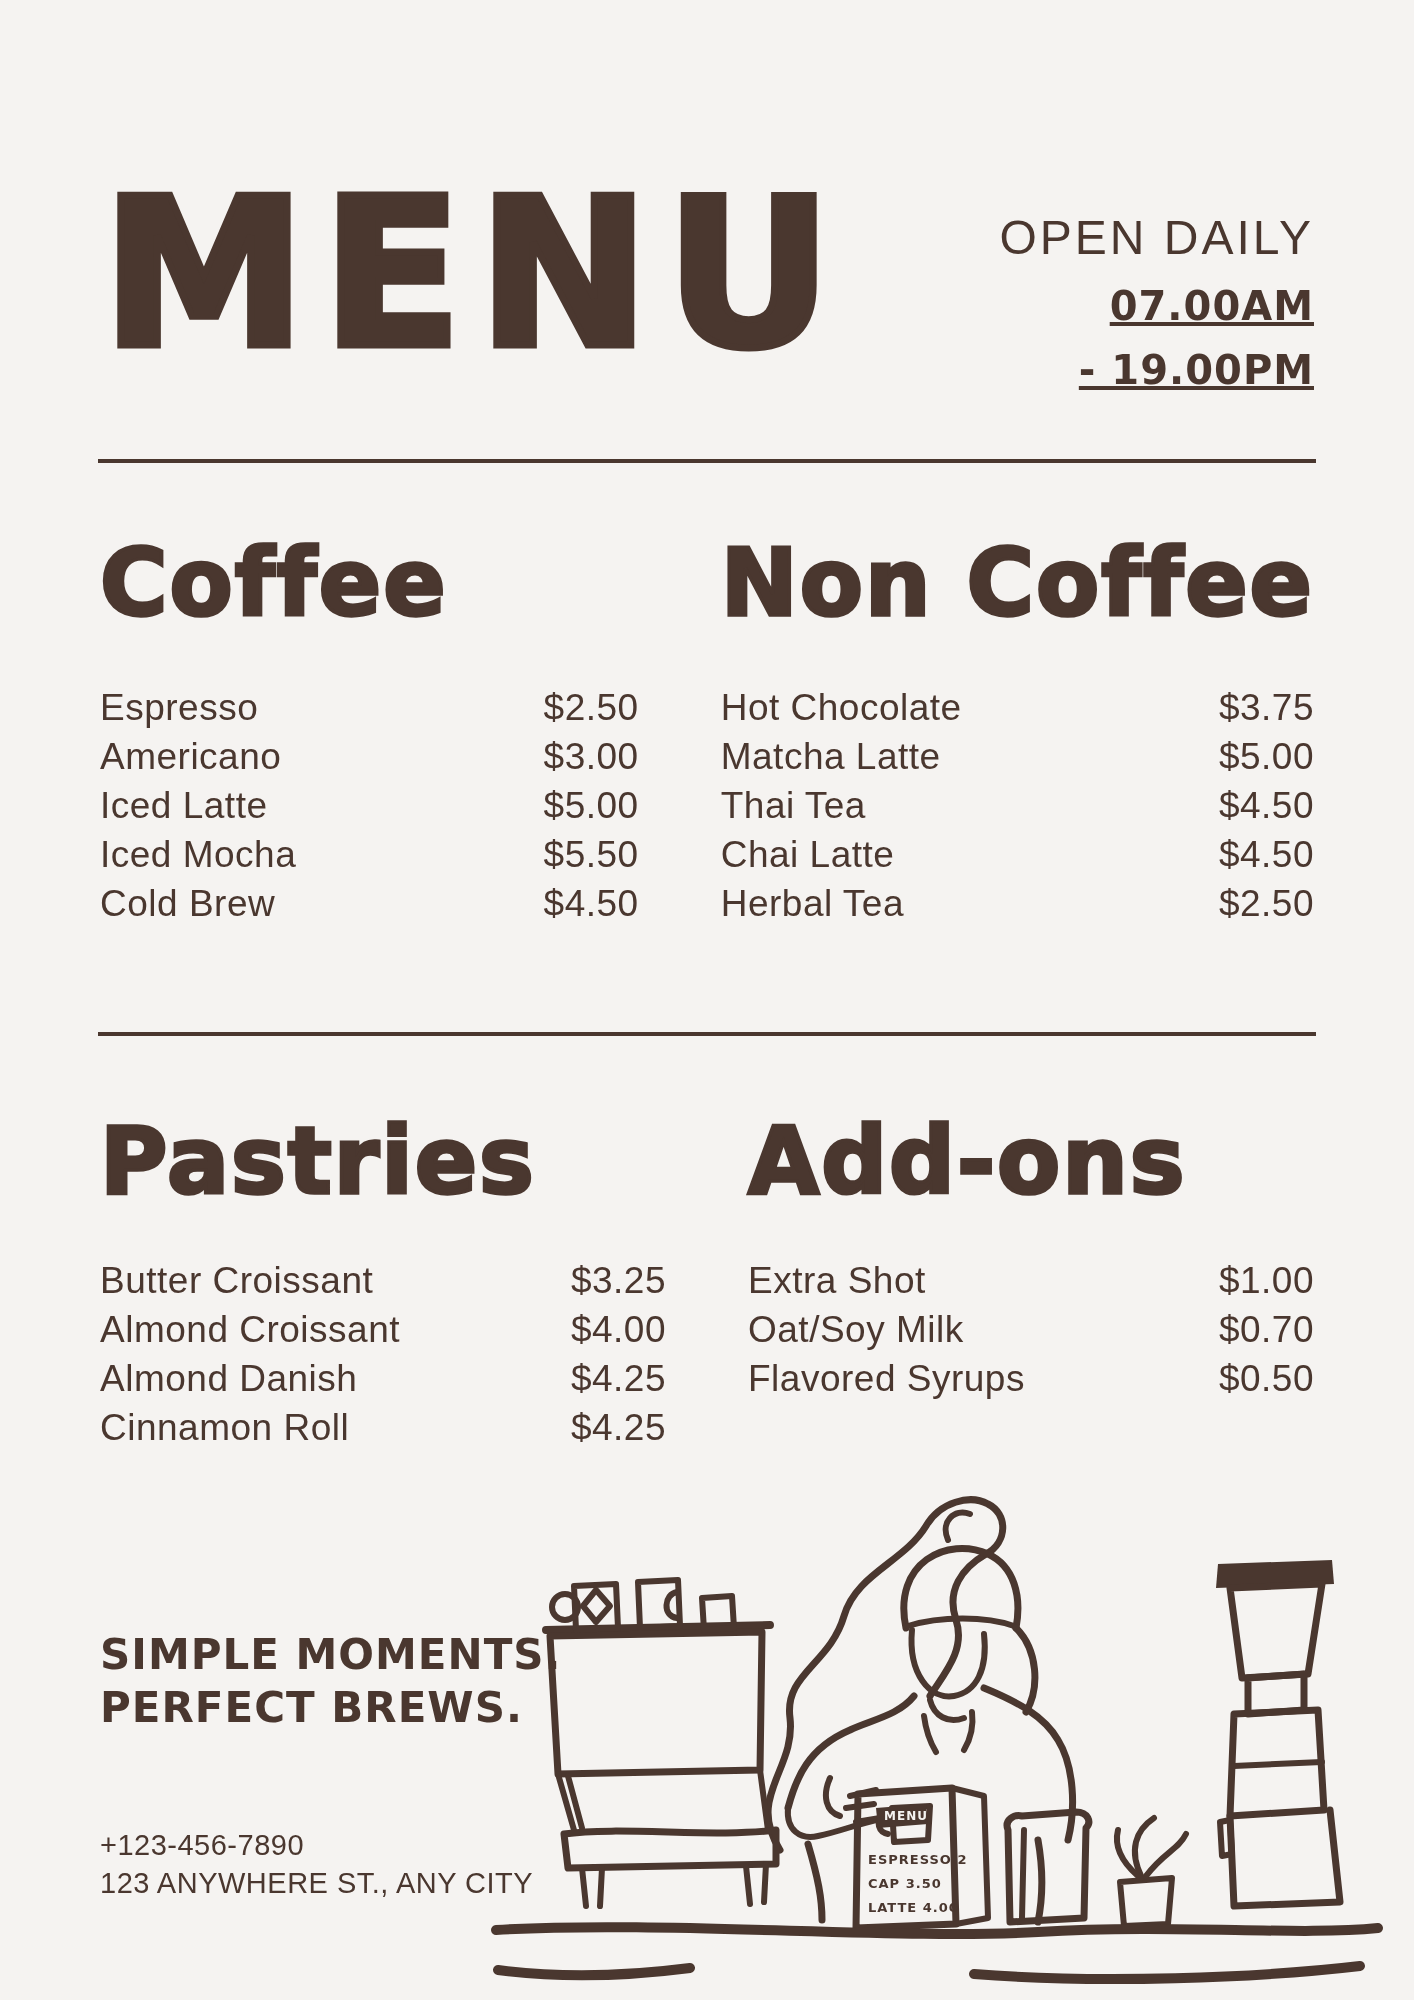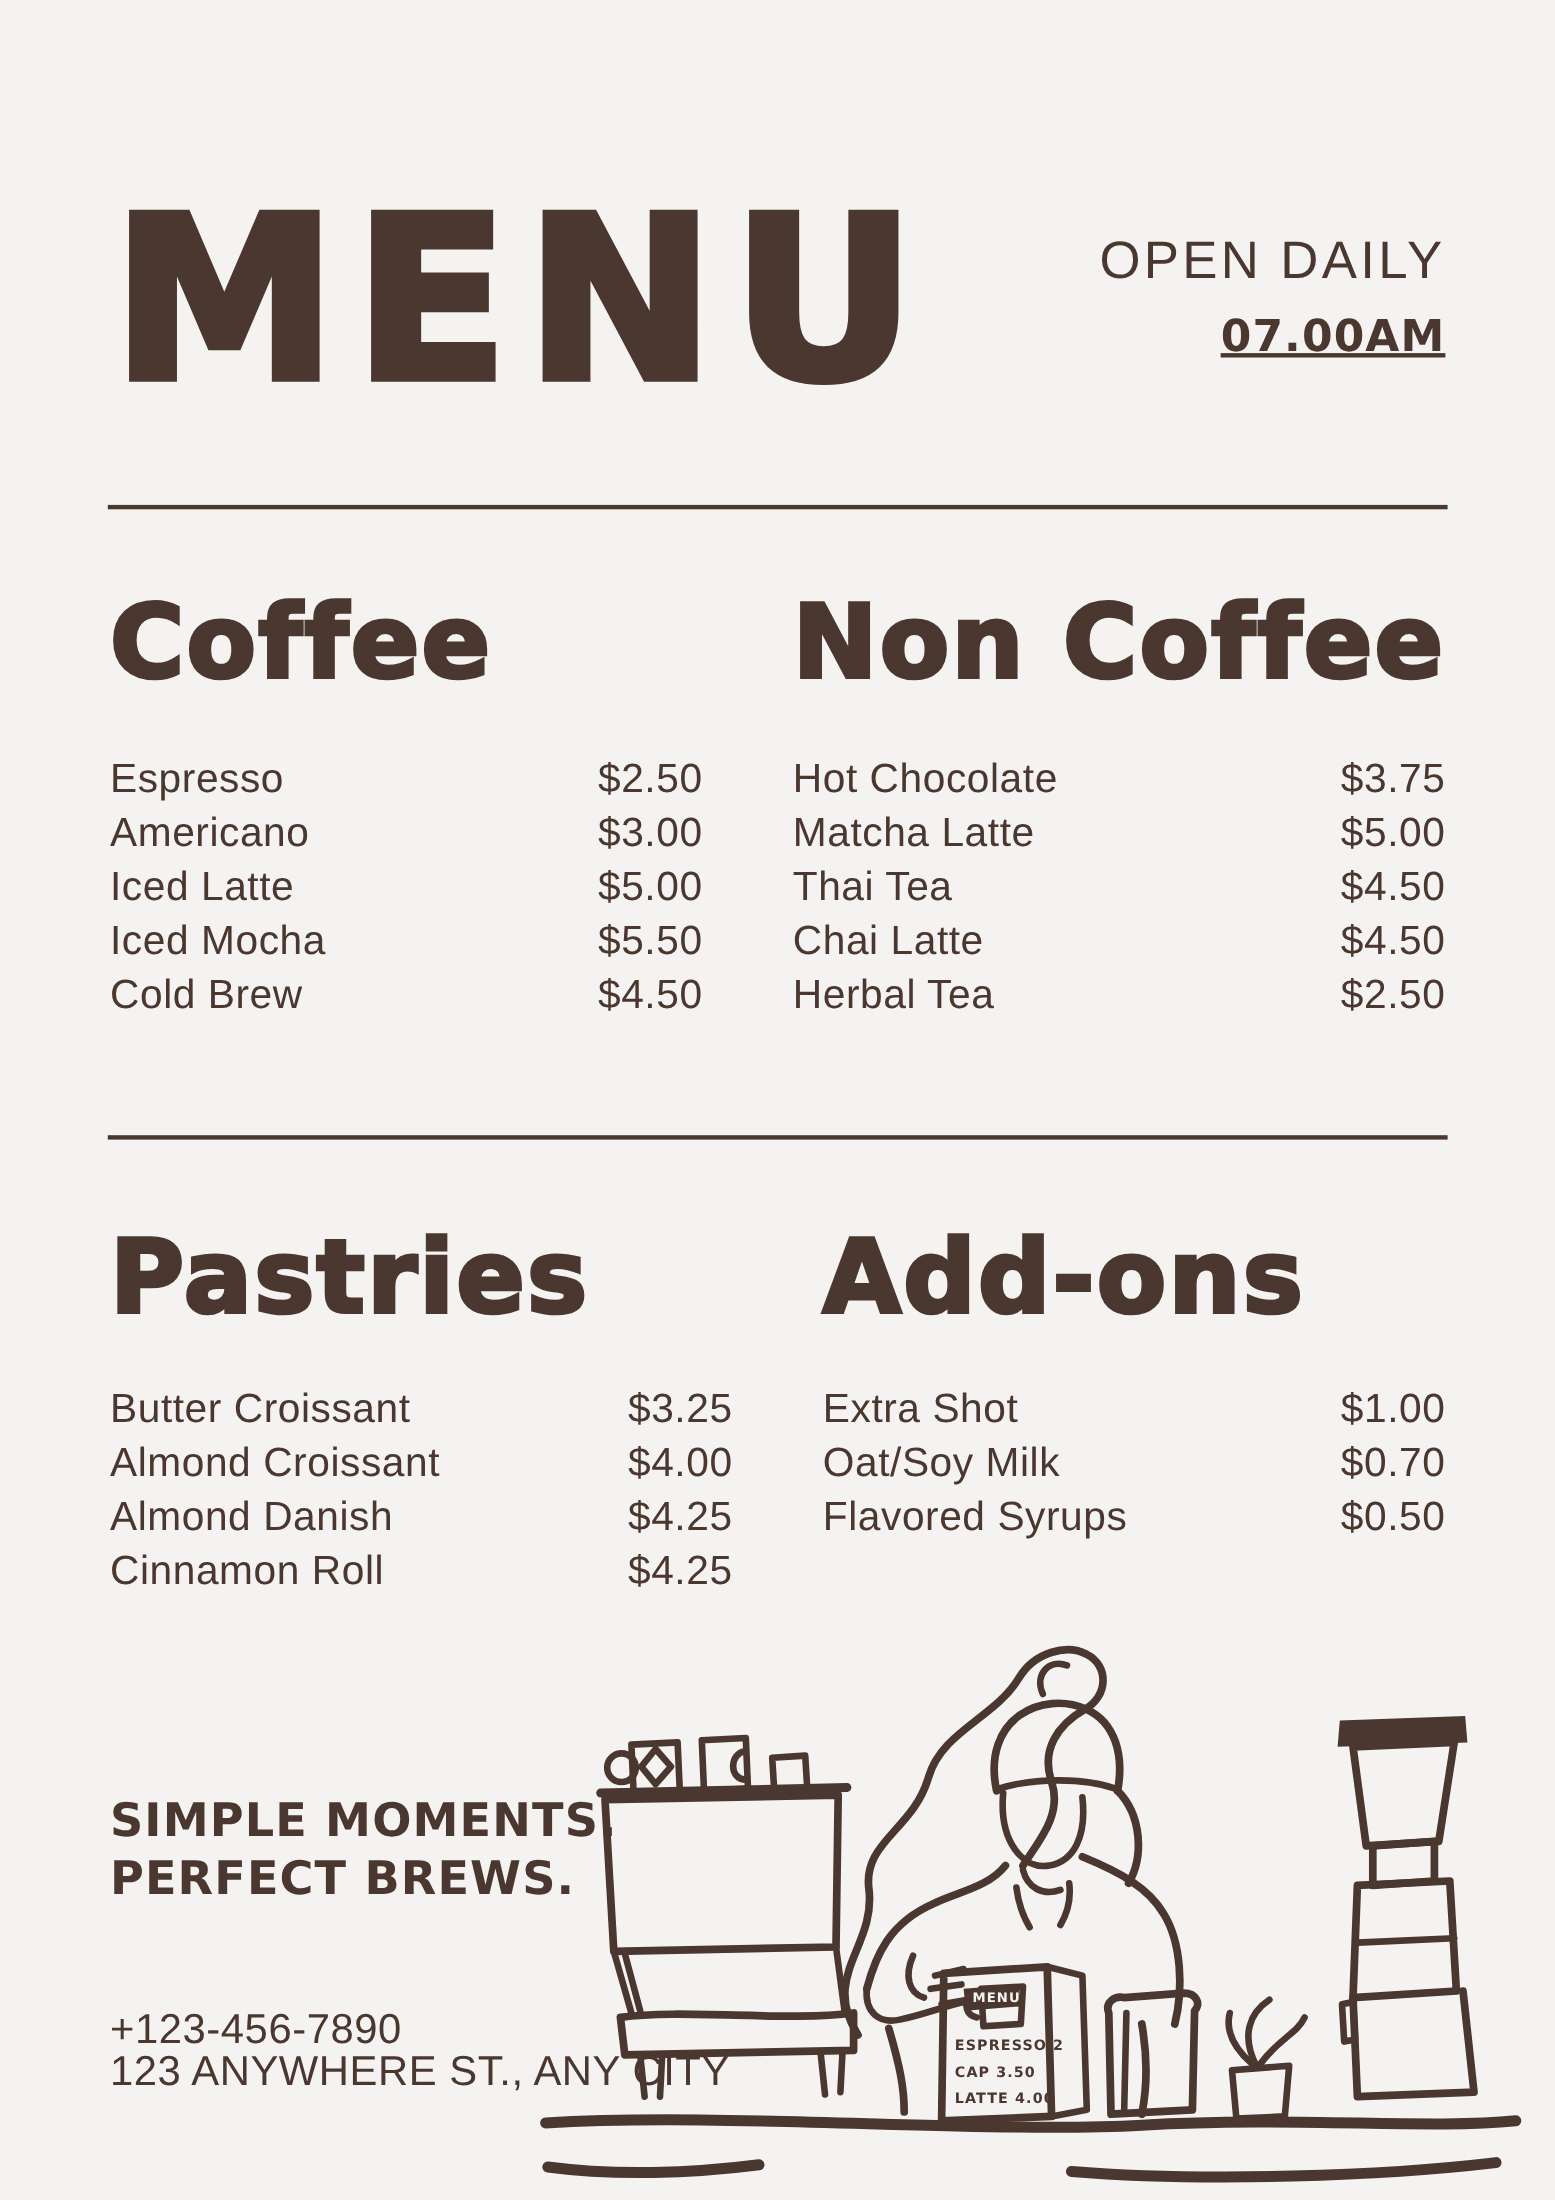--- a/index.html
+++ b/index.html
@@ -71,21 +71,21 @@
   .item-row .iprice{letter-spacing:0.5px;}
   
   .tagline{
     position:absolute;left:100px;top:1628px;
     font-size:42px;font-weight:800;line-height:53px;
     font-family:"DejaVu Sans", sans-serif;
     letter-spacing:1px;
   }
   .contact{
     position:absolute;left:100px;top:1826px;
-    font-size:38px;font-weight:400;line-height:38px;
+    font-size:29px;font-weight:400;line-height:38px;
     letter-spacing:0.5px;
   }
   
   .illo{
     position:absolute;left:478px;top:1478px;
     width:920px;height:520px;
   }
   .illo svg{display:block;width:100%;height:100%;}
   .sk{fill:none;stroke:#4a372f;stroke-linecap:round;stroke-linejoin:round;}
   .sw6{stroke-width:6;}
@@ -105,20 +105,21 @@
 </head>
 <body>
 
 <div class="page">
 
   <div class="menu-title">MENU</div>
 
   <div class="hours">
     <div class="open-label">OPEN DAILY</div>
     <div class="hours-line">07.00AM</div>
+    <div class="hours-line">- 19.00PM</div>
   </div>
 
   <div class="divider d1"></div>
 
   <div class="sections-row r1">
     <div class="section">
       <h2 class="section-heading">Coffee</h2>
       <div class="item-row">
         <span class="iname">Espresso</span>
         <span class="iprice">$2.50</span>

